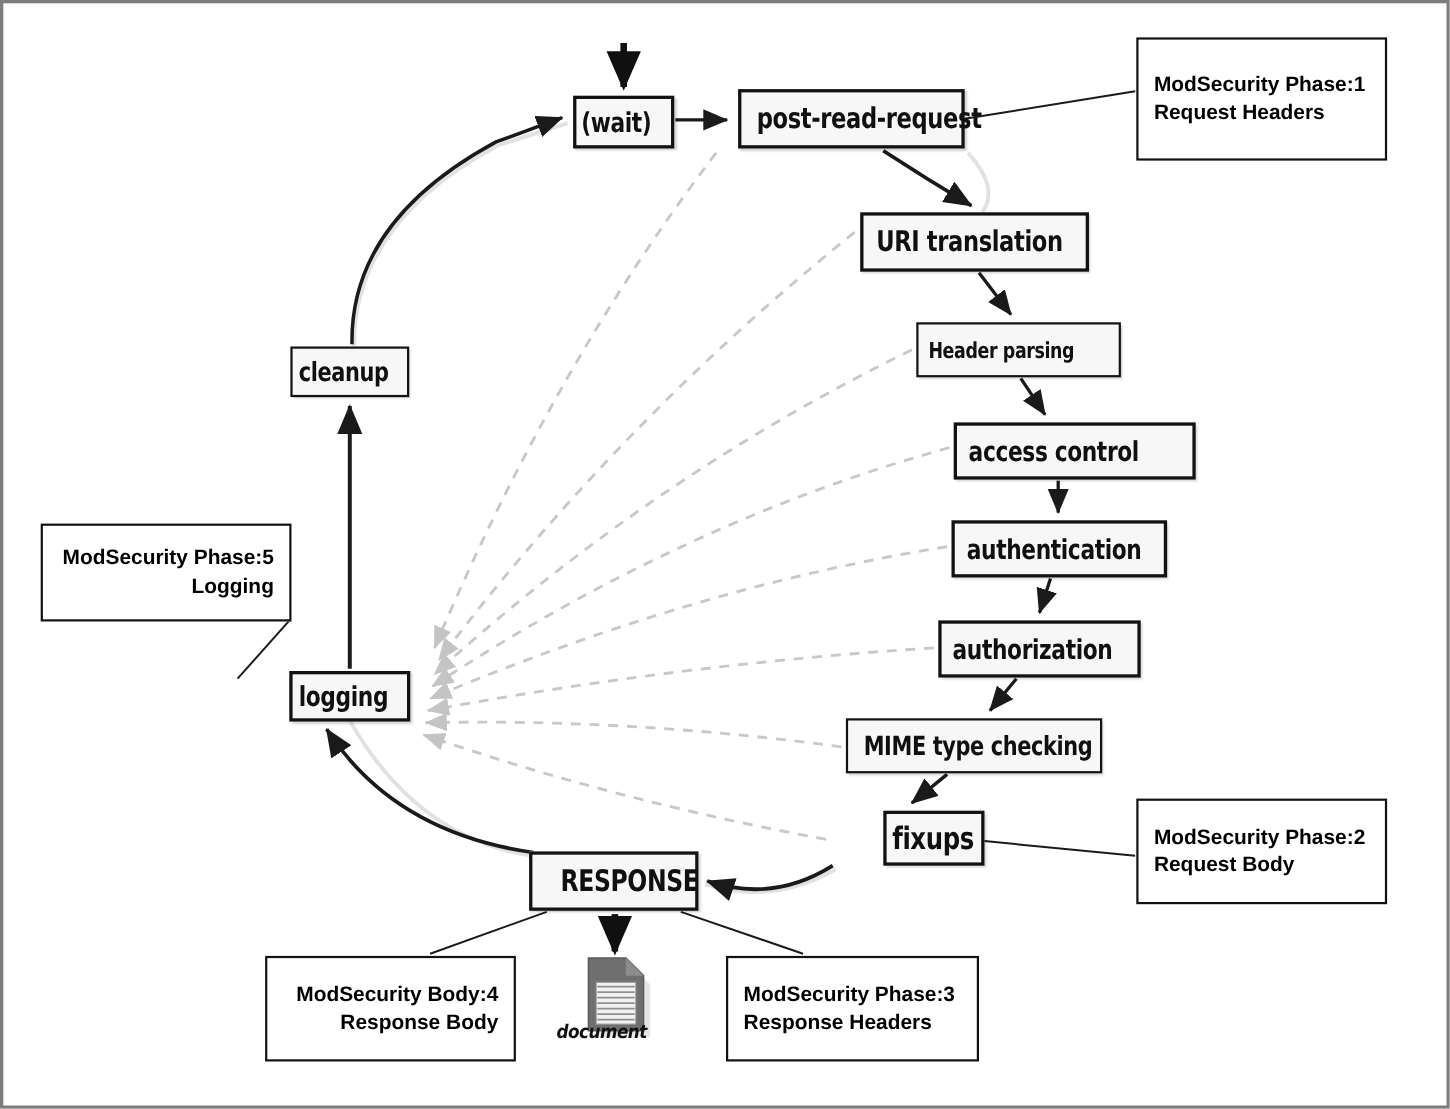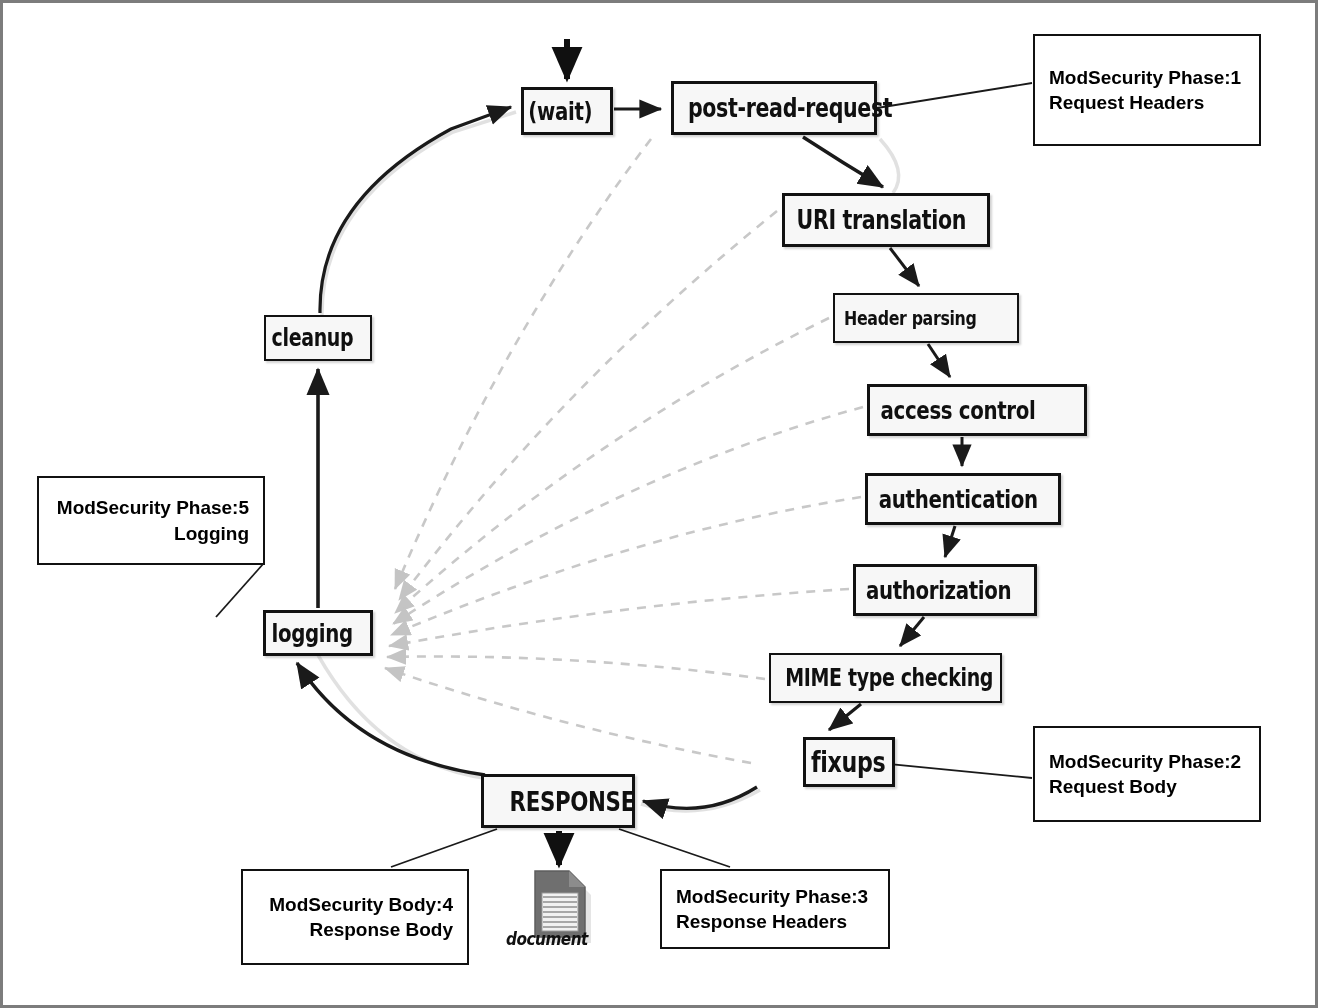--- a/index.html
+++ b/index.html
@@ -245,21 +245,21 @@
   <div class="anno left-align" style="left:1030px;top:723px;width:228px;height:96px;">
     <span>ModSecurity Phase:2</span>
     <span>Request Body</span>
   </div>
 
   <div class="anno right-align" style="left:238px;top:866px;width:228px;height:96px;">
     <span>ModSecurity Body:4</span>
     <span>Response Body</span>
   </div>
 
-  <div class="anno left-align" style="left:657px;top:866px;width:230px;height:80px;">
+  <div class="anno left-align" style="left:657px;top:866px;width:230px;height:96px;">
     <span>ModSecurity Phase:3</span>
     <span>Response Headers</span>
   </div>
 
   <svg id="doc-icon" style="left:528px;top:866px;" width="66" height="80" viewBox="0 0 66 80" xmlns="http://www.w3.org/2000/svg">
     <path d="M6,6 L40,6 L56,22 L56,70 L6,70 Z" fill="#cfcfcf" opacity="0.55" transform="translate(4,4)"></path>
     <path d="M4,2 L38,2 L54,18 L54,68 L4,68 Z" fill="#6f6f6f" stroke="#5e5e5e" stroke-width="1.5"></path>
     <path d="M38,2 L54,18 L38,18 Z" fill="#8c8c8c"></path>
     <rect x="11" y="24" width="36" height="38" fill="#f2f2f2" stroke="#9a9a9a" stroke-width="1"></rect>
     <g stroke="#8f8f8f" stroke-width="1.6">

